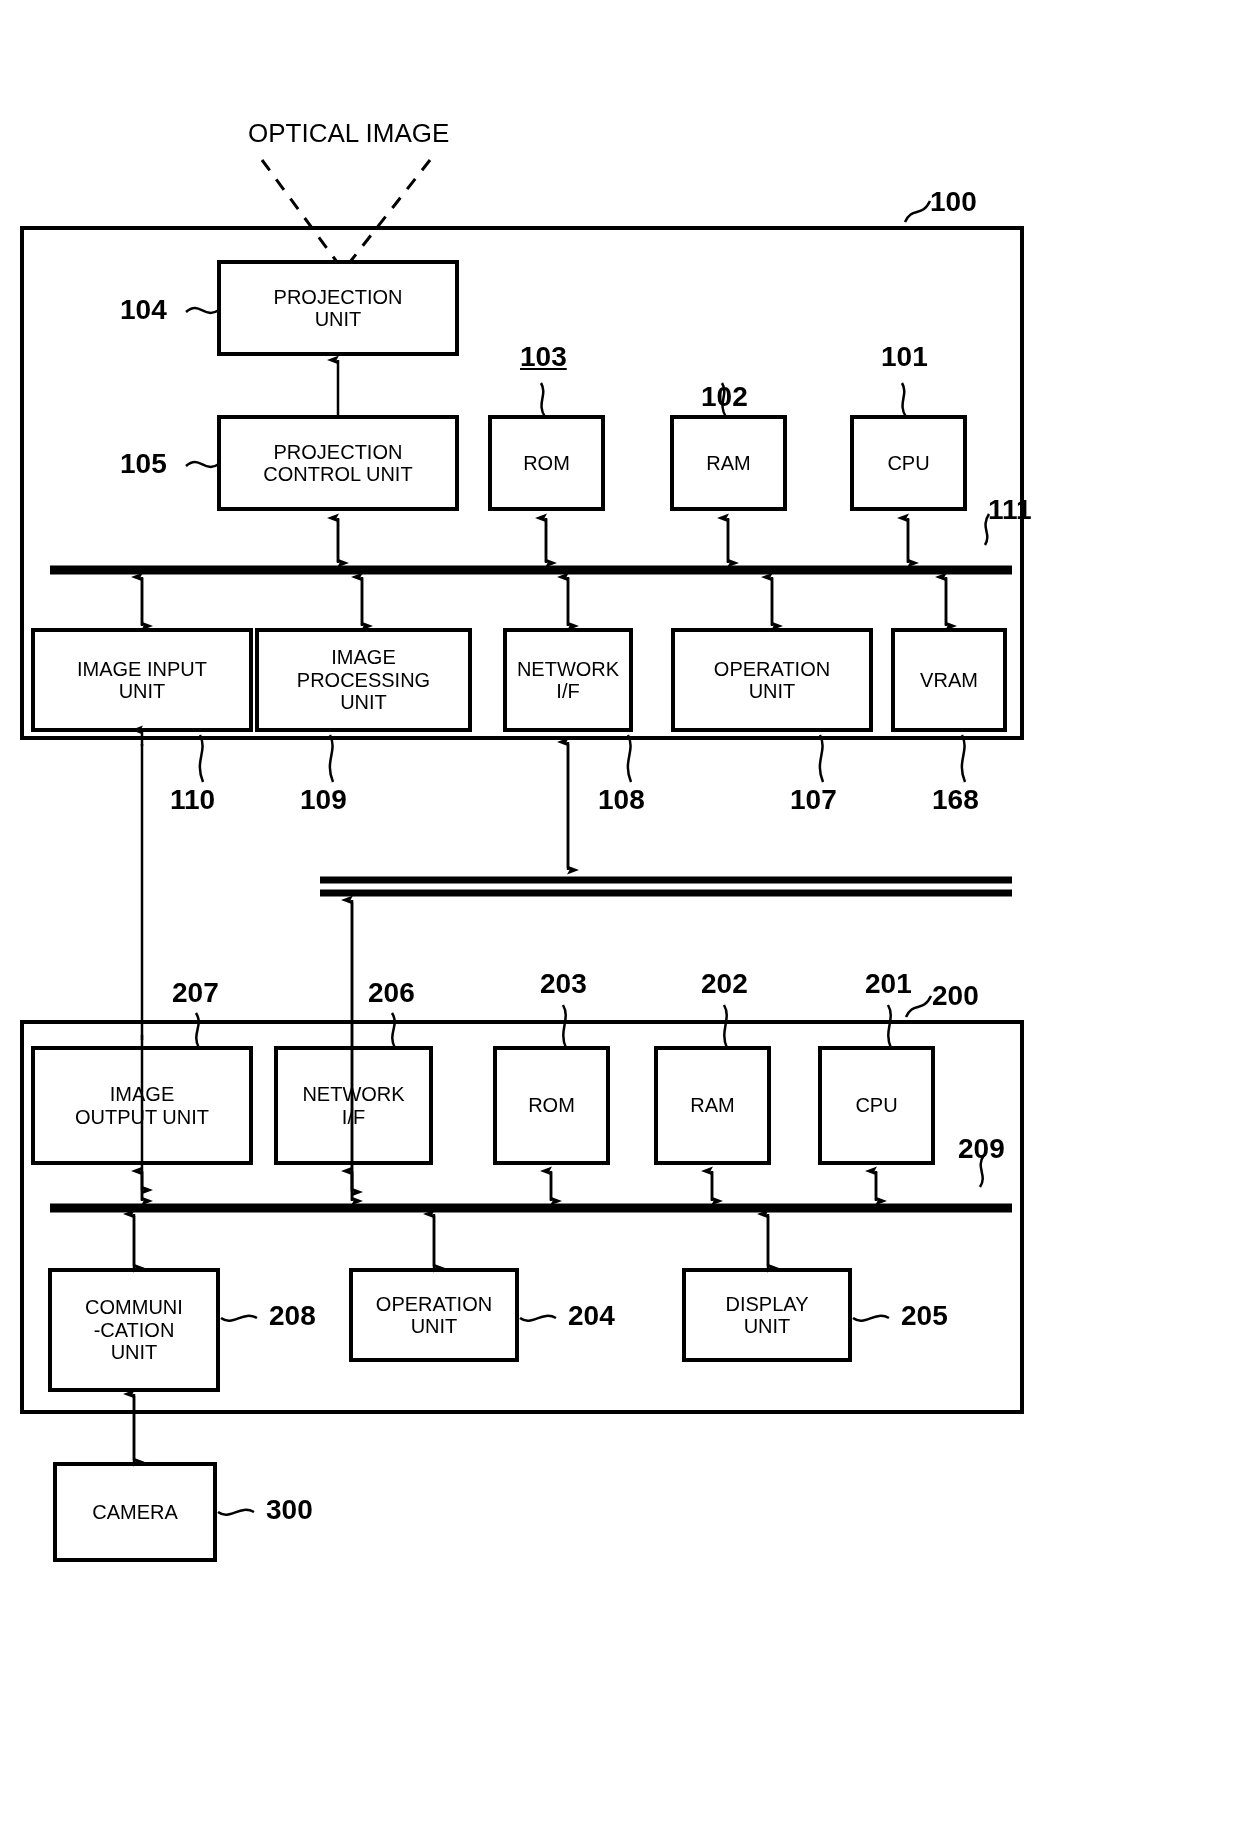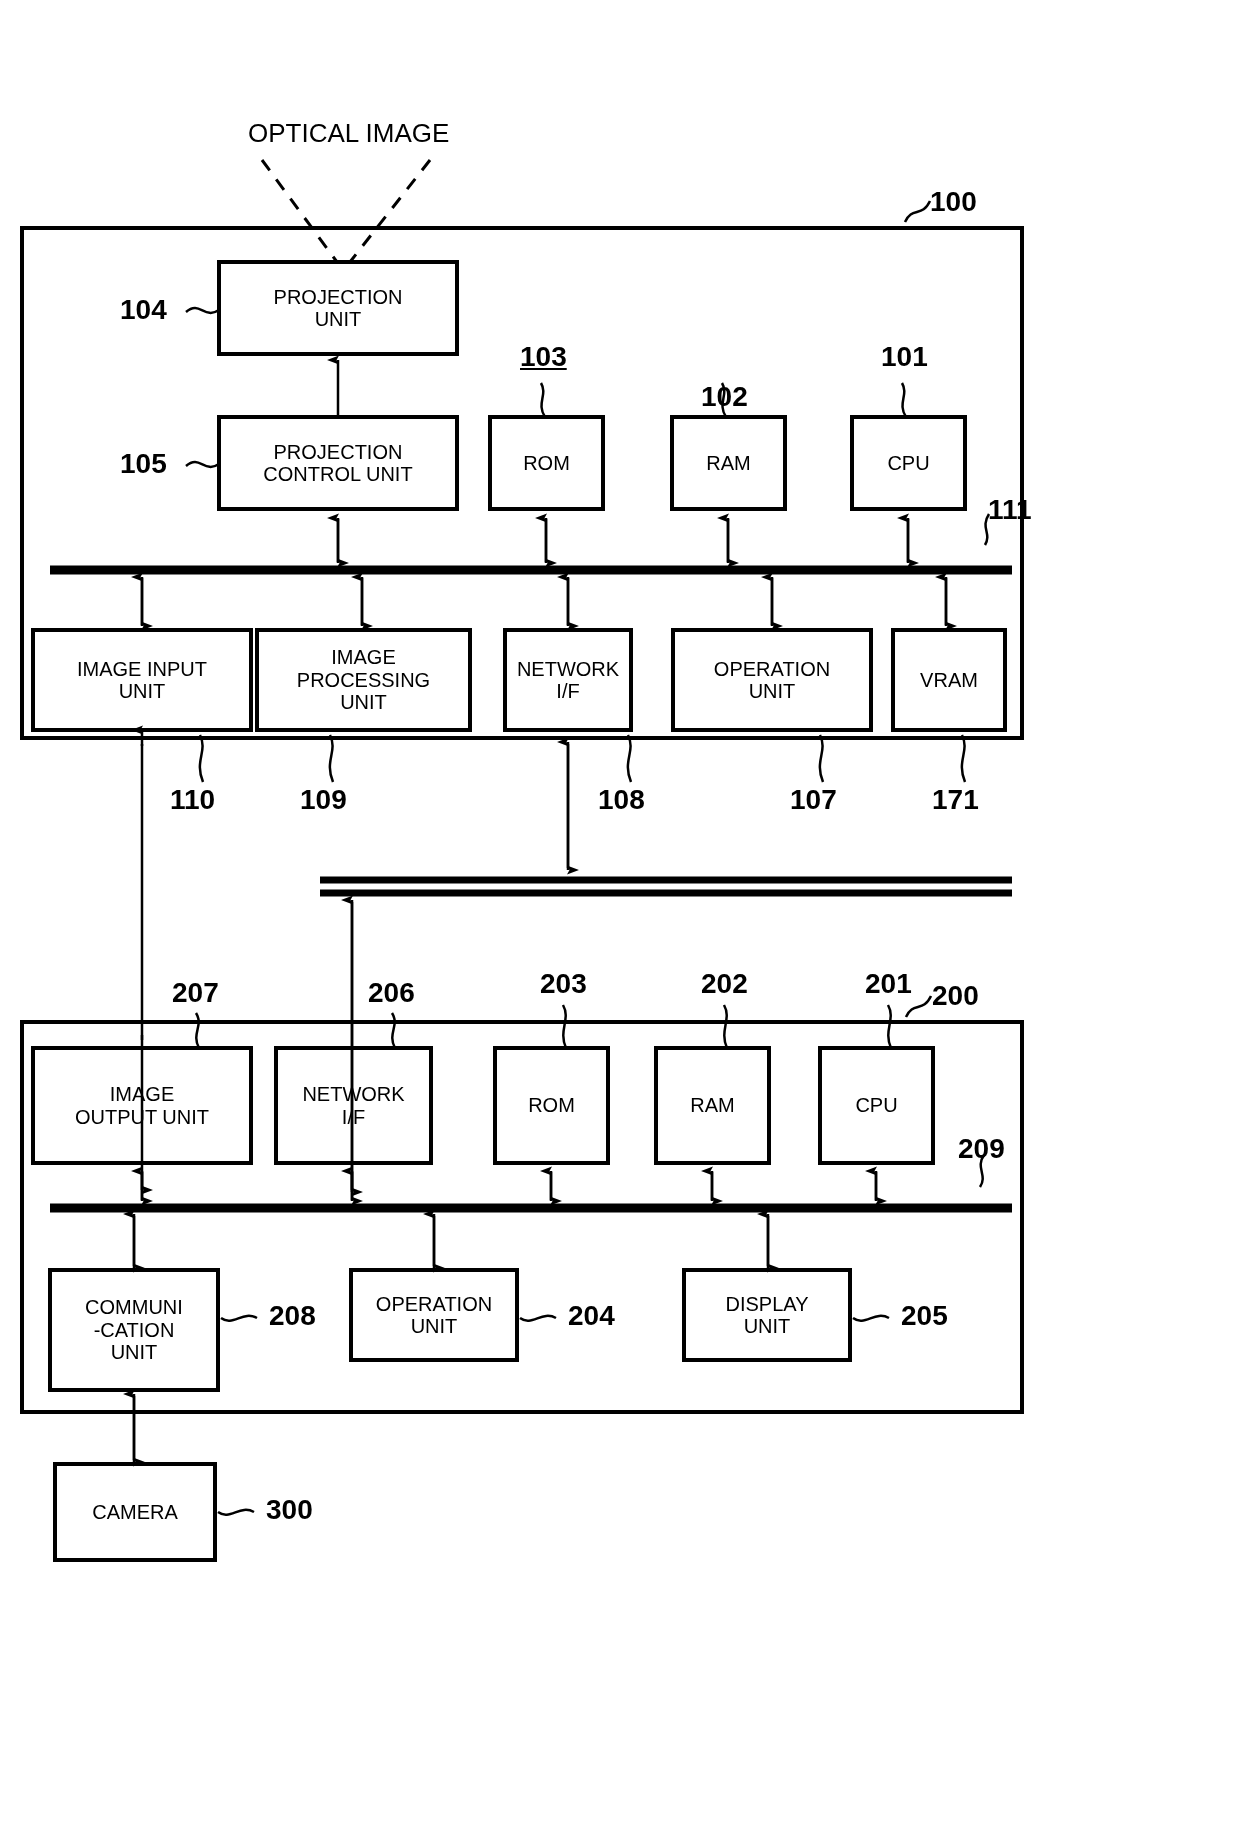--- a/index.html
+++ b/index.html
@@ -228,21 +228,21 @@
 
   <div class="ref-num" style="left:120px; top:294px;">104</div>
   <div class="ref-num" style="left:120px; top:448px;">105</div>
   <div class="ref-num" style="left:520px; top:341px;text-decoration:underline;">103</div>
   <div class="ref-num" style="left:701px; top:341px;margin-top:40px;">102</div>
   <div class="ref-num" style="left:881px; top:341px;">101</div>
   <div class="ref-num" style="left:170px; top:784px;">110</div>
   <div class="ref-num" style="left:300px; top:784px;">109</div>
   <div class="ref-num" style="left:598px; top:784px;">108</div>
   <div class="ref-num" style="left:790px; top:784px;">107</div>
-  <div class="ref-num" style="left:932px; top:784px;">171</div>
+  <div class="ref-num" style="left:932px; top:784px;">168</div>
   <div class="ref-num" style="left:930px; top:186px;">100</div>
   <div class="ref-num" style="left:988px; top:494px;">111</div>
 
   <div class="box-label" style="left:33px; top:1048px; width:218px; height:115px;">IMAGE
 OUTPUT UNIT</div>
   <div class="box-label" style="left:276px; top:1048px; width:155px; height:115px;">NETWORK
 I/F</div>
   <div class="box-label" style="left:495px; top:1048px; width:113px; height:115px;">ROM</div>
   <div class="box-label" style="left:656px; top:1048px; width:113px; height:115px;">RAM</div>
   <div class="box-label" style="left:820px; top:1048px; width:113px; height:115px;">CPU</div>

